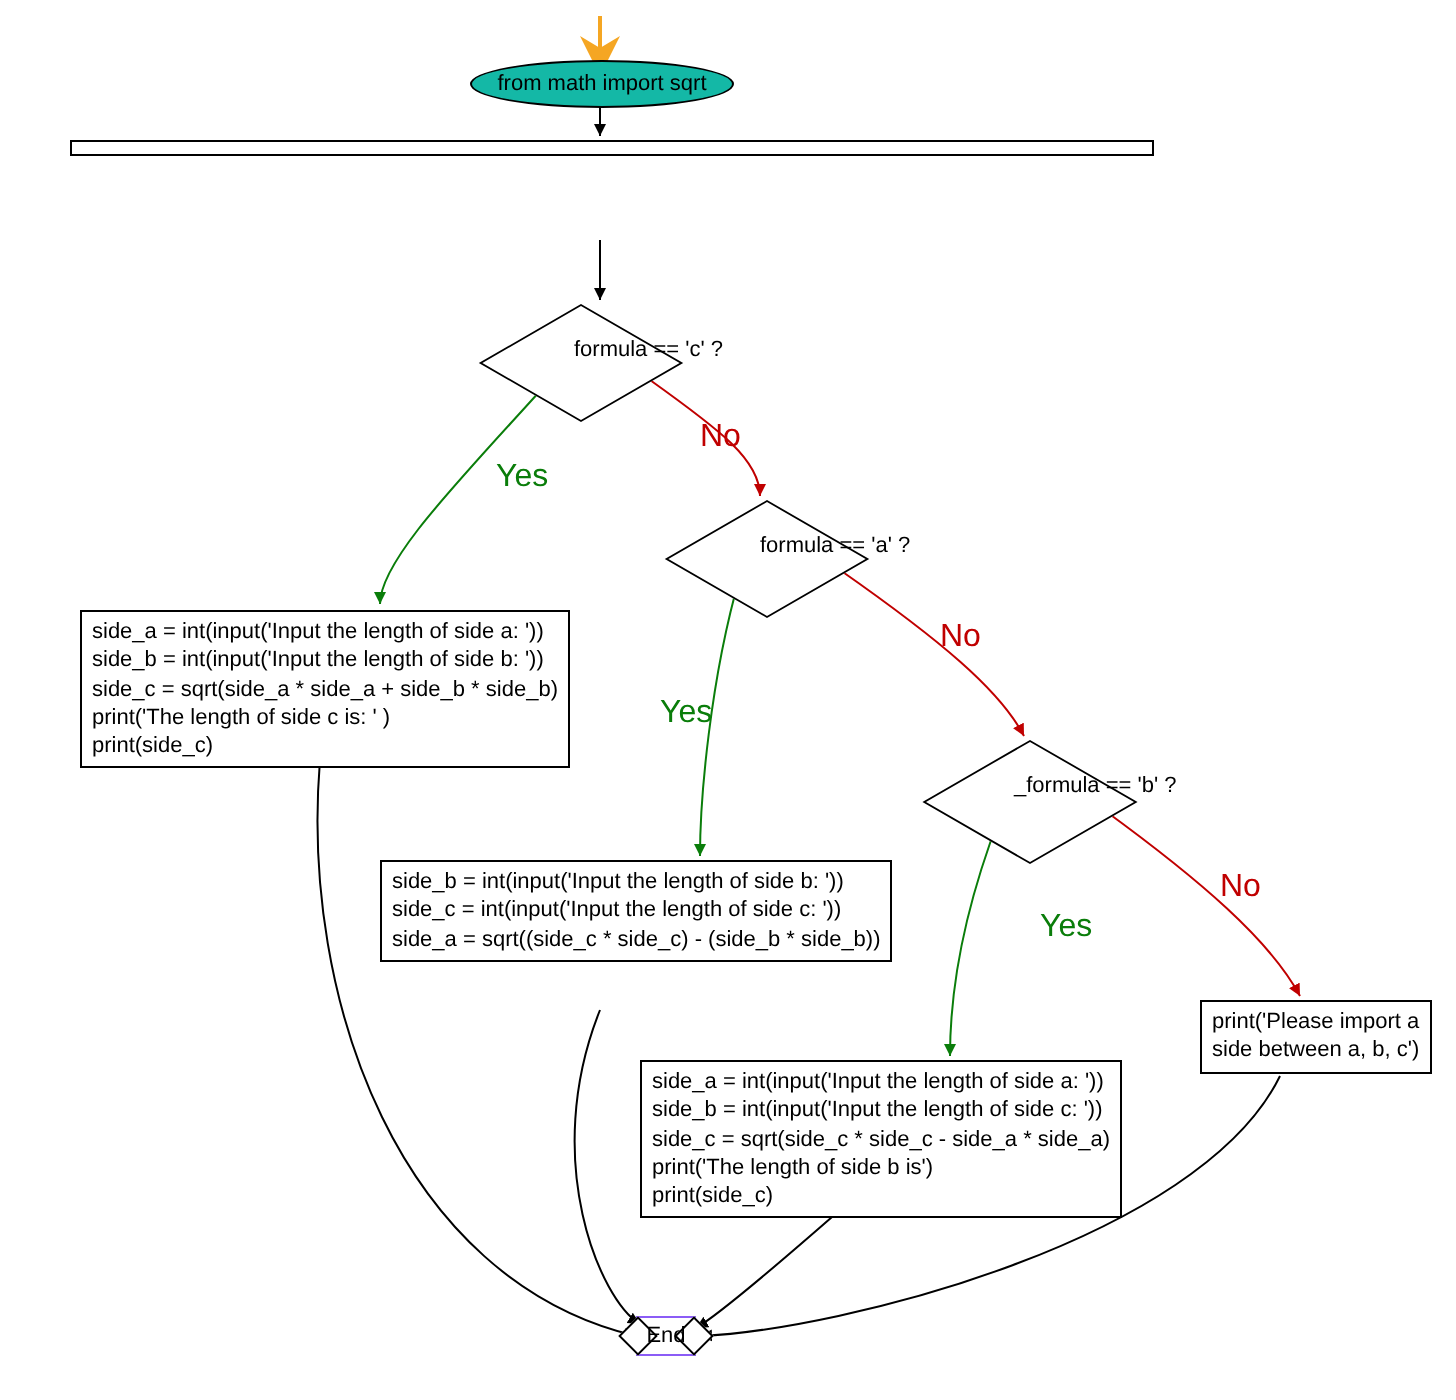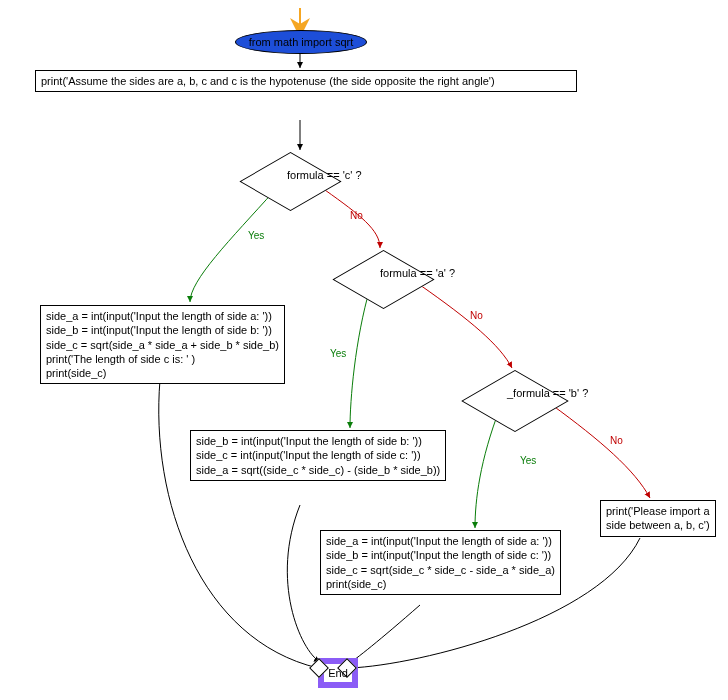--- a/index.html
+++ b/index.html
@@ -18,21 +18,21 @@
     border: 1px solid #000;
     background: #fff;
     padding: 3px 5px;
     line-height: 1.3;
     white-space: nowrap;
   }
   .ellipse {
     position: absolute;
     border: 1px solid #000;
     border-radius: 50%;
-    background: #1d4ed8;
+    background: #14b8a6;
     display: flex;
     align-items: center;
     justify-content: center;
     text-align: center;
     padding: 0;
   }
   .diamond {
     position: absolute;
     width: 0;
     height: 0;
@@ -45,30 +45,30 @@
   }
   .diamond-text {
     position: absolute;
     text-align: center;
     white-space: nowrap;
     transform: none;
     margin-left: 32px;
   }
   .edge-label {
     position: absolute;
-    font-size: 10px;
+    font-size: 16px;
     background: transparent;
   }
   .yes { color: #0a7d0a; }
   .no { color: #c00000; }
   svg { position: absolute; top:0; left:0; pointer-events:none; }
   .end-shape {
     position: absolute;
     width: 28px; height: 18px;
-    border:6px solid #8b5cf6;
+    border:1px solid #8b5cf6;
     background: #fff;
     display:flex; align-items:center; justify-content:center;
   }
   .end-inner {
     position:absolute;
     width:12px;height:12px;
     border:1px solid #000;
     transform:rotate(45deg);
     background:#fff;
   }
@@ -117,21 +117,20 @@
   <path d="M420,605 C380,640 355,660 348,664" stroke="#000" fill="none" marker-end="url(#arrow)"></path>
 
   <path d="M640,538 C600,620 420,665 350,668" stroke="#000" fill="none" marker-end="url(#arrow)"></path>
 </svg>
 
 <div class="ellipse" style="left:235px; top:30px; width:130px; height:22px;">
   <span>from math import sqrt</span>
 </div>
 
 <div class="node-box" style="left:35px; top:70px; width:530px;">
-  <div>print('Assume the sides are a, b, c and c is the hypotenuse (the side opposite the right angle')</div>
 </div>
 
 <div class="diamond" style="left:300px; top:175px;">
   <div class="diamond-shape" style="left:-38px; top:-22px; width:55px; height:55px; transform:rotate(45deg) skew(-15deg,-15deg);"></div>
   <div class="diamond-text" style="left:-45px; top:-6px;">formula == 'c' ?</div>
 </div>
 <div class="edge-label yes" style="left:248px; top:230px;">Yes</div>
 <div class="edge-label no" style="left:350px; top:210px;">No</div>
 
 <div class="diamond" style="left:393px; top:273px;">
@@ -159,20 +158,21 @@
 <div class="node-box" style="left:190px; top:430px;">
   <div>side_b = int(input('Input the length of side b: '))</div>
   <div>side_c = int(input('Input the length of side c: '))</div>
   <div>side_a = sqrt((side_c * side_c) - (side_b * side_b))</div>
 </div>
 
 <div class="node-box" style="left:320px; top:530px;">
   <div>side_a = int(input('Input the length of side a: '))</div>
   <div>side_b = int(input('Input the length of side c: '))</div>
   <div>side_c = sqrt(side_c * side_c - side_a * side_a)</div>
+  <div>print('The length of side b is')</div>
   <div>print(side_c)</div>
 </div>
 
 <div class="node-box" style="left:600px; top:500px;">
   <div>print('Please import a</div>
   <div>side between a, b, c')</div>
 </div>
 
 <div style="position:absolute; left:318px; top:658px;">
   <div class="end-shape">

